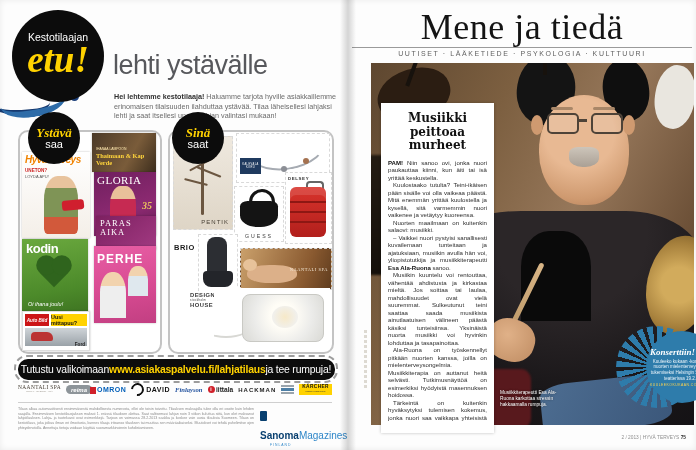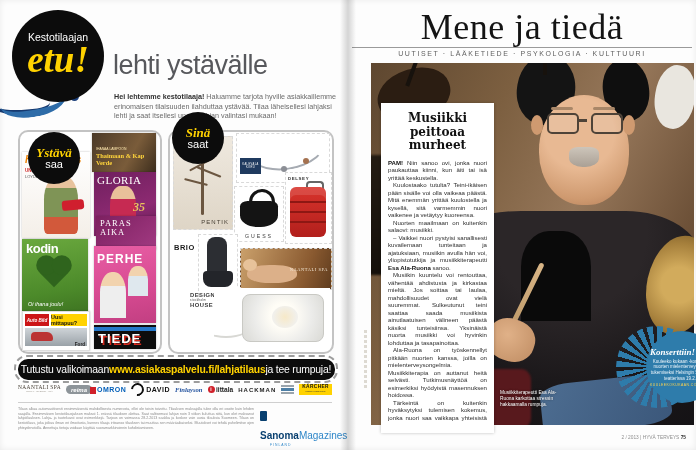--- a/index.html
+++ b/index.html
@@ -23,36 +23,36 @@
   .lp-title{left:113px;top:20px;width:230px;font-size:27px;line-height:30px;font-weight:400;color:#57585c;letter-spacing:-0.5px;}
   .lp-intro{left:114px;top:92px;width:228px;font-size:7.2px;line-height:9.6px;color:#6b6b6b;}
   .lp-intro b{color:#2f2f2f;}
   .gift-box{border:2px solid #c3c3c3;border-radius:10px;background:#fff;z-index:2;}
   .box-friend{left:18px;top:130px;width:140px;height:220px;}
   .box-you{left:168px;top:130px;width:162px;height:220px;}
   .badge-sm{width:52px;height:52px;border-radius:50%;background:#0c0c0c;z-index:8;
             display:flex;flex-direction:column;align-items:center;justify-content:center;}
   .badge-sm .y{color:#ffd200;font-family:"Liberation Serif",serif;font-style:italic;font-weight:bold;font-size:13px;line-height:12px;}
   .badge-sm .w{color:#fff;font-size:11px;line-height:11px;}
-  .b-friend{left:28px;top:132px;}
+  .b-friend{left:28px;top:112px;}
   .b-you{left:172px;top:112px;}
   
   .cover{overflow:hidden;z-index:3;box-shadow:0 0 2px rgba(0,0,0,.25);}
   .cv-mondo{left:92px;top:133px;width:64px;height:39px;background:linear-gradient(120deg,#4b3a28,#7a5c3a 60%,#3c2d1d);}
   .cv-mondo .kick{position:absolute;left:4px;top:14px;font-size:3.4px;color:#ffe9b0;}
   .cv-mondo .t{position:absolute;left:4px;top:19px;font-size:6.4px;line-height:7px;font-weight:bold;color:#ffd43c;font-family:"Liberation Serif",serif;}
   .cv-hyva{left:22px;top:152px;width:68px;height:86px;background:linear-gradient(180deg,#fff 0%,#f4efe8 100%);}
   .cv-hyva .mast{position:absolute;left:3px;top:2px;font-size:10px;font-style:italic;font-weight:bold;color:#f08300;letter-spacing:-0.5px;}
   .cv-hyva .sub1{position:absolute;left:3px;top:16px;font-size:4.6px;font-weight:bold;color:#c22;}
   .cv-hyva .sub2{position:absolute;left:3px;top:22px;font-size:4px;color:#555;}
   .cv-hyva .fig{position:absolute;left:22px;top:24px;width:34px;height:58px;background:linear-gradient(180deg,#e8c39d 0 20%,#7f9456 20% 70%,#d2593b 70%);border-radius:40% 40% 10% 10%;}
   .cv-hyva .stick{position:absolute;left:40px;top:48px;width:22px;height:10px;background:#d01f2e;transform:rotate(-6deg);}
   .cv-gloria{left:94px;top:172px;width:62px;height:64px;background:linear-gradient(160deg,#6f1f5e,#8d2a72 60%,#5c1a4e);}
   .cv-gloria .t{position:absolute;left:3px;top:2px;font-size:11px;letter-spacing:.5px;color:#fff;font-family:"Liberation Serif",serif;}
-  .cv-gloria .num{position:absolute;right:11px;top:28px;font-size:12px;color:#e9c25c;font-family:"Liberation Serif",serif;font-weight:bold;font-style:italic;}
+  .cv-gloria .num{position:absolute;right:4px;top:28px;font-size:10px;color:#e9c25c;font-family:"Liberation Serif",serif;font-weight:bold;font-style:italic;}
   .cv-gloria .fig{position:absolute;left:16px;top:14px;width:26px;height:48px;background:linear-gradient(180deg,#e9c09a 0 28%,#c62a52 28%);border-radius:40% 40% 0 0;}
   .cv-paras{left:96px;top:216px;width:60px;height:34px;background:linear-gradient(140deg,#7c2060,#a23a82);}
   .cv-paras .t{position:absolute;left:4px;top:3px;font-size:8.5px;line-height:9px;color:#fff;font-family:"Liberation Serif",serif;letter-spacing:1px;}
   .cv-kodin{left:22px;top:239px;width:66px;height:72px;background:linear-gradient(170deg,#6aa83e,#4c8a2a 70%,#3f7522);}
   .cv-kodin .t{position:absolute;left:4px;top:2px;font-size:13px;font-weight:bold;color:#fff;letter-spacing:-0.5px;}
   .heart{position:absolute;left:22px;top:24px;width:20px;height:20px;background:#2f641d;transform:rotate(45deg);}
   .heart::before,.heart::after{content:"";position:absolute;width:20px;height:20px;border-radius:50%;background:#2f641d;}
   .heart::before{left:-11px;top:0;}
   .heart::after{left:0;top:-11px;}
   .cv-kodin .line{position:absolute;left:6px;bottom:4px;font-size:5.5px;color:#fefefe;font-style:italic;}
@@ -250,24 +250,20 @@
     <span class="f2"></span>
     <span class="t">PERHE</span>
   </div>
   <div class="abs cover cv-auto">
     <span class="logo">Auto Bild</span>
     <span class="strip">Uusi mittapuu?</span>
     <span class="cars"></span>
     <span class="car"></span>
     <span class="ford">Ford</span>
   </div>
-  <div class="abs cover cv-tiede">
-    <span class="bar"></span>
-    <span class="t">TIEDE</span>
-  </div>
 
   <div class="abs prod pd-pentik cell-dash">
     <span class="twig" style="left:27px;top:16px;width:3px;height:62px;"></span>
     <span class="twig" style="left:14px;top:26px;width:28px;height:2px;transform:rotate(-28deg);"></span>
     <span class="twig" style="left:22px;top:34px;width:26px;height:2px;transform:rotate(22deg);"></span>
     <span class="twig" style="left:10px;top:44px;width:24px;height:2px;transform:rotate(14deg);"></span>
     <span class="label">PENTIK</span>
   </div>
   <div class="abs prod pd-brace cell-dash">
     <span class="chain"></span>

